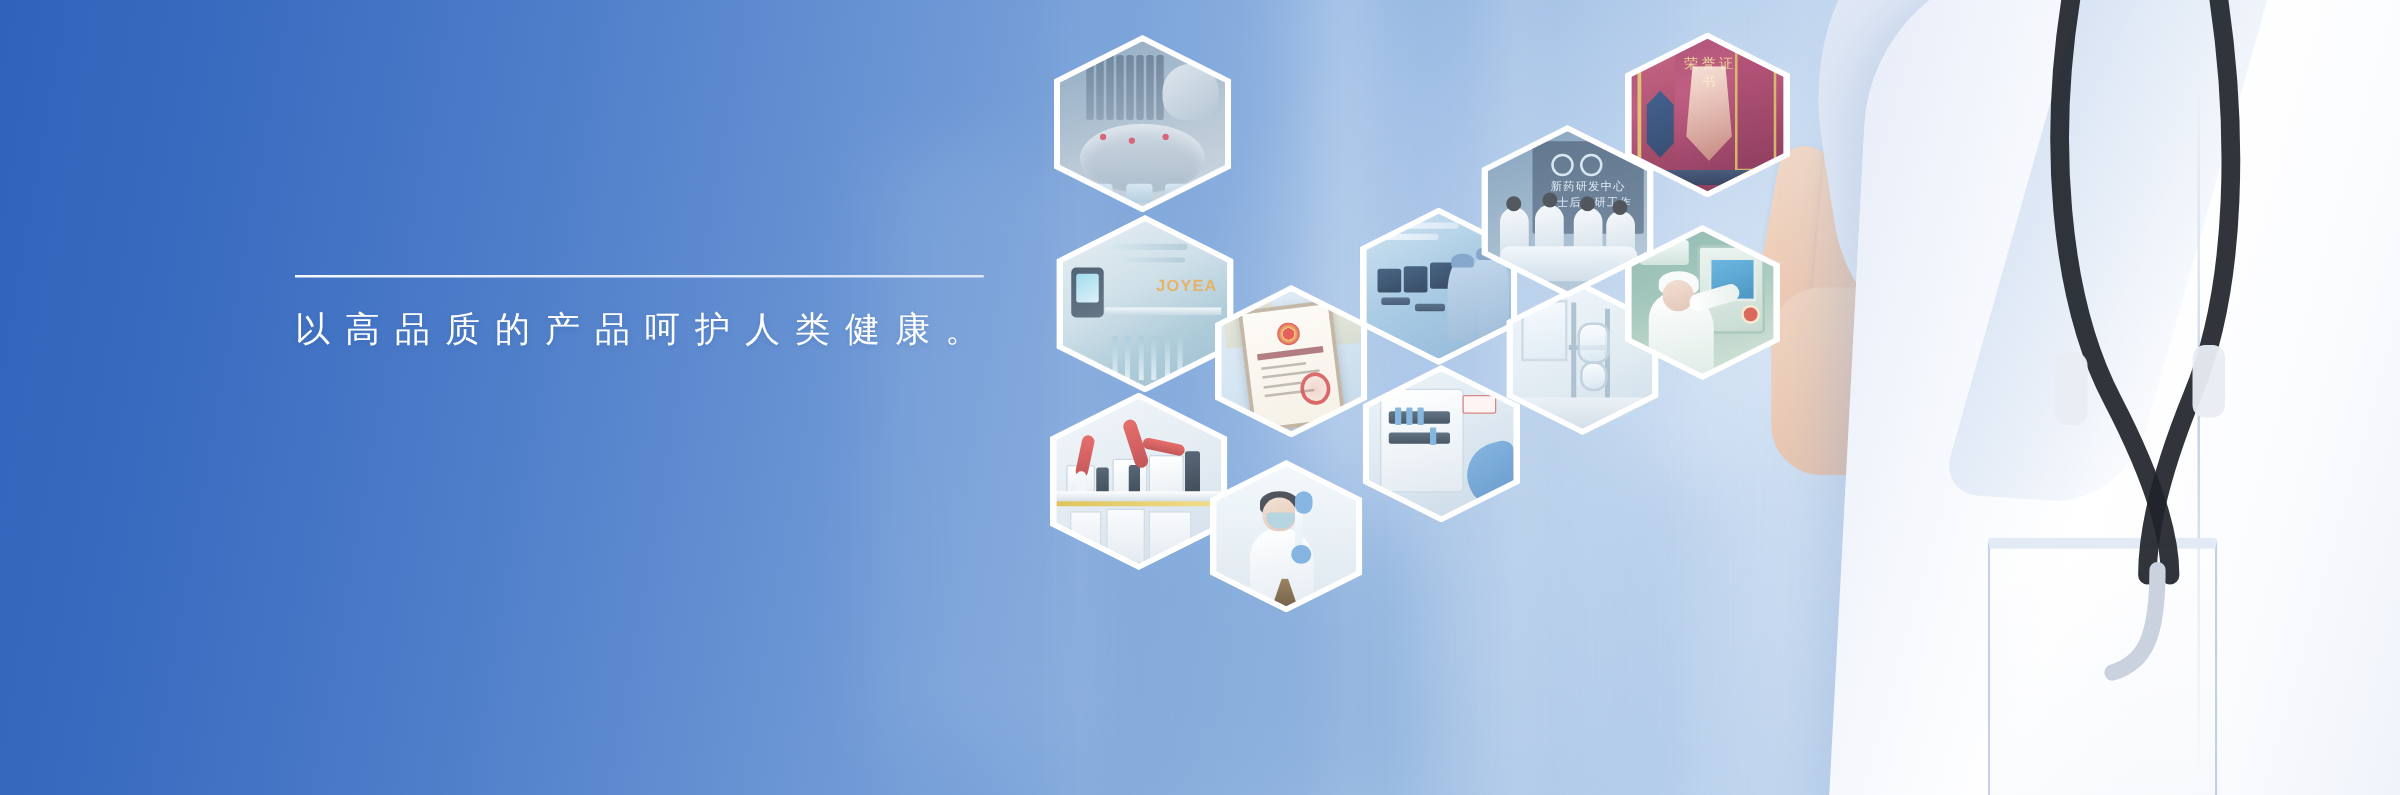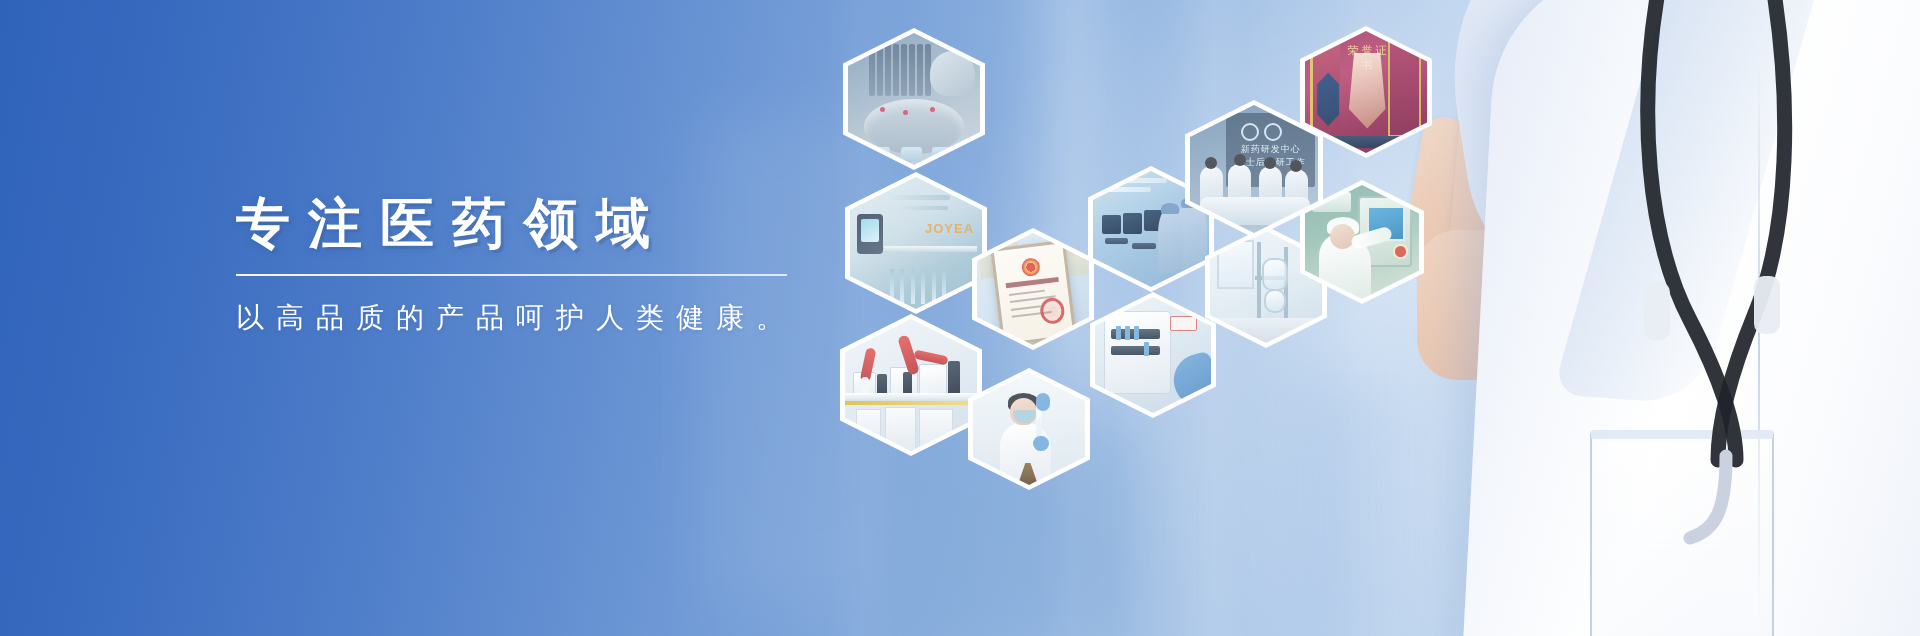--- a/index.html
+++ b/index.html
@@ -470,18 +470,17 @@
       <div class="body2"></div>
       <div class="cap2"></div>
       <div class="head2"></div>
       <div class="arm2"></div>
       <div class="tint"></div>
     </div>
       </div>
   </div>
 
   <div class="textblock">
-    <div class="headline">专注医药领域</div>
     <div class="rule"></div>
     <div class="subline">以高品质的产品呵护人类健康。</div>
   </div>
 
 </div>
 
 </body></html>

